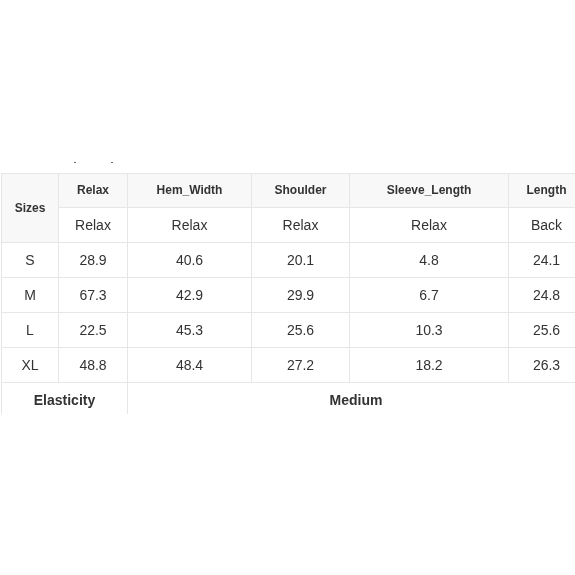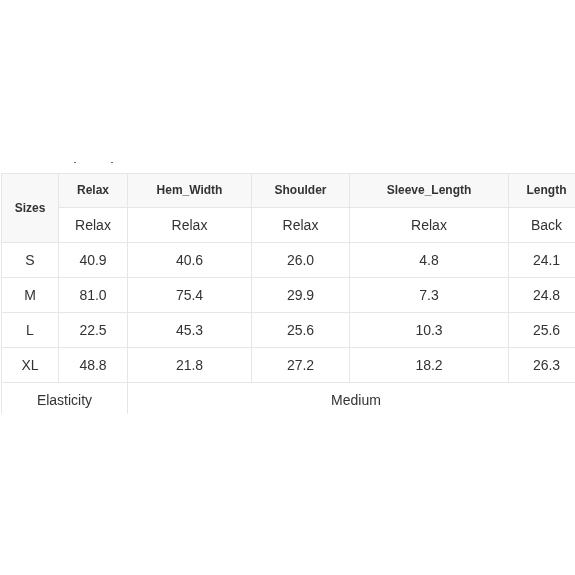--- a/index.html
+++ b/index.html
@@ -56,21 +56,21 @@
     background: #f8f8f8;
     font-weight: bold;
     font-size: 12px;
     padding-bottom: 2px;
   }
   table.size-chart th.hdr.sizes-cell { padding-bottom: 0; padding-top: 0; text-align: center; }
 
   tr.row-head-primary   { height: 34px; }
   tr.row-head-secondary { height: 35px; }
   tr.row-data           { height: 35px; }
-  tr.row-footer td      { height: 34px; border-bottom: 0; }
+  tr.row-footer td      { height: 34px; border-bottom: 0; font-weight: bold; }
 
   col.c0 { width: 57px; }
   col.c1 { width: 69px; }
   col.c2 { width: 124px; }
   col.c3 { width: 98px; }
   col.c4 { width: 159px; }
   col.c5 { width: 76px; }
 </style>
 </head>
 <body>
@@ -104,49 +104,49 @@
         <tr class="row-head-secondary">
           <td>Relax</td>
           <td>Relax</td>
           <td>Relax</td>
           <td>Relax</td>
           <td>Back</td>
         </tr>
 
         <tr class="row-data">
           <td>S</td>
-          <td>40.9</td>
+          <td>28.9</td>
           <td>40.6</td>
-          <td>26.0</td>
+          <td>20.1</td>
           <td>4.8</td>
           <td>24.1</td>
         </tr>
 
         <tr class="row-data">
           <td>M</td>
-          <td>81.0</td>
-          <td>75.4</td>
+          <td>67.3</td>
+          <td>42.9</td>
           <td>29.9</td>
-          <td>7.3</td>
+          <td>6.7</td>
           <td>24.8</td>
         </tr>
 
         <tr class="row-data">
           <td>L</td>
           <td>22.5</td>
           <td>45.3</td>
           <td>25.6</td>
           <td>10.3</td>
           <td>25.6</td>
         </tr>
 
         <tr class="row-data">
           <td>XL</td>
           <td>48.8</td>
-          <td>21.8</td>
+          <td>48.4</td>
           <td>27.2</td>
           <td>18.2</td>
           <td>26.3</td>
         </tr>
 
         <tr class="row-footer">
           <td colspan="2">Elasticity</td>
           <td colspan="4">Medium</td>
         </tr>
 

